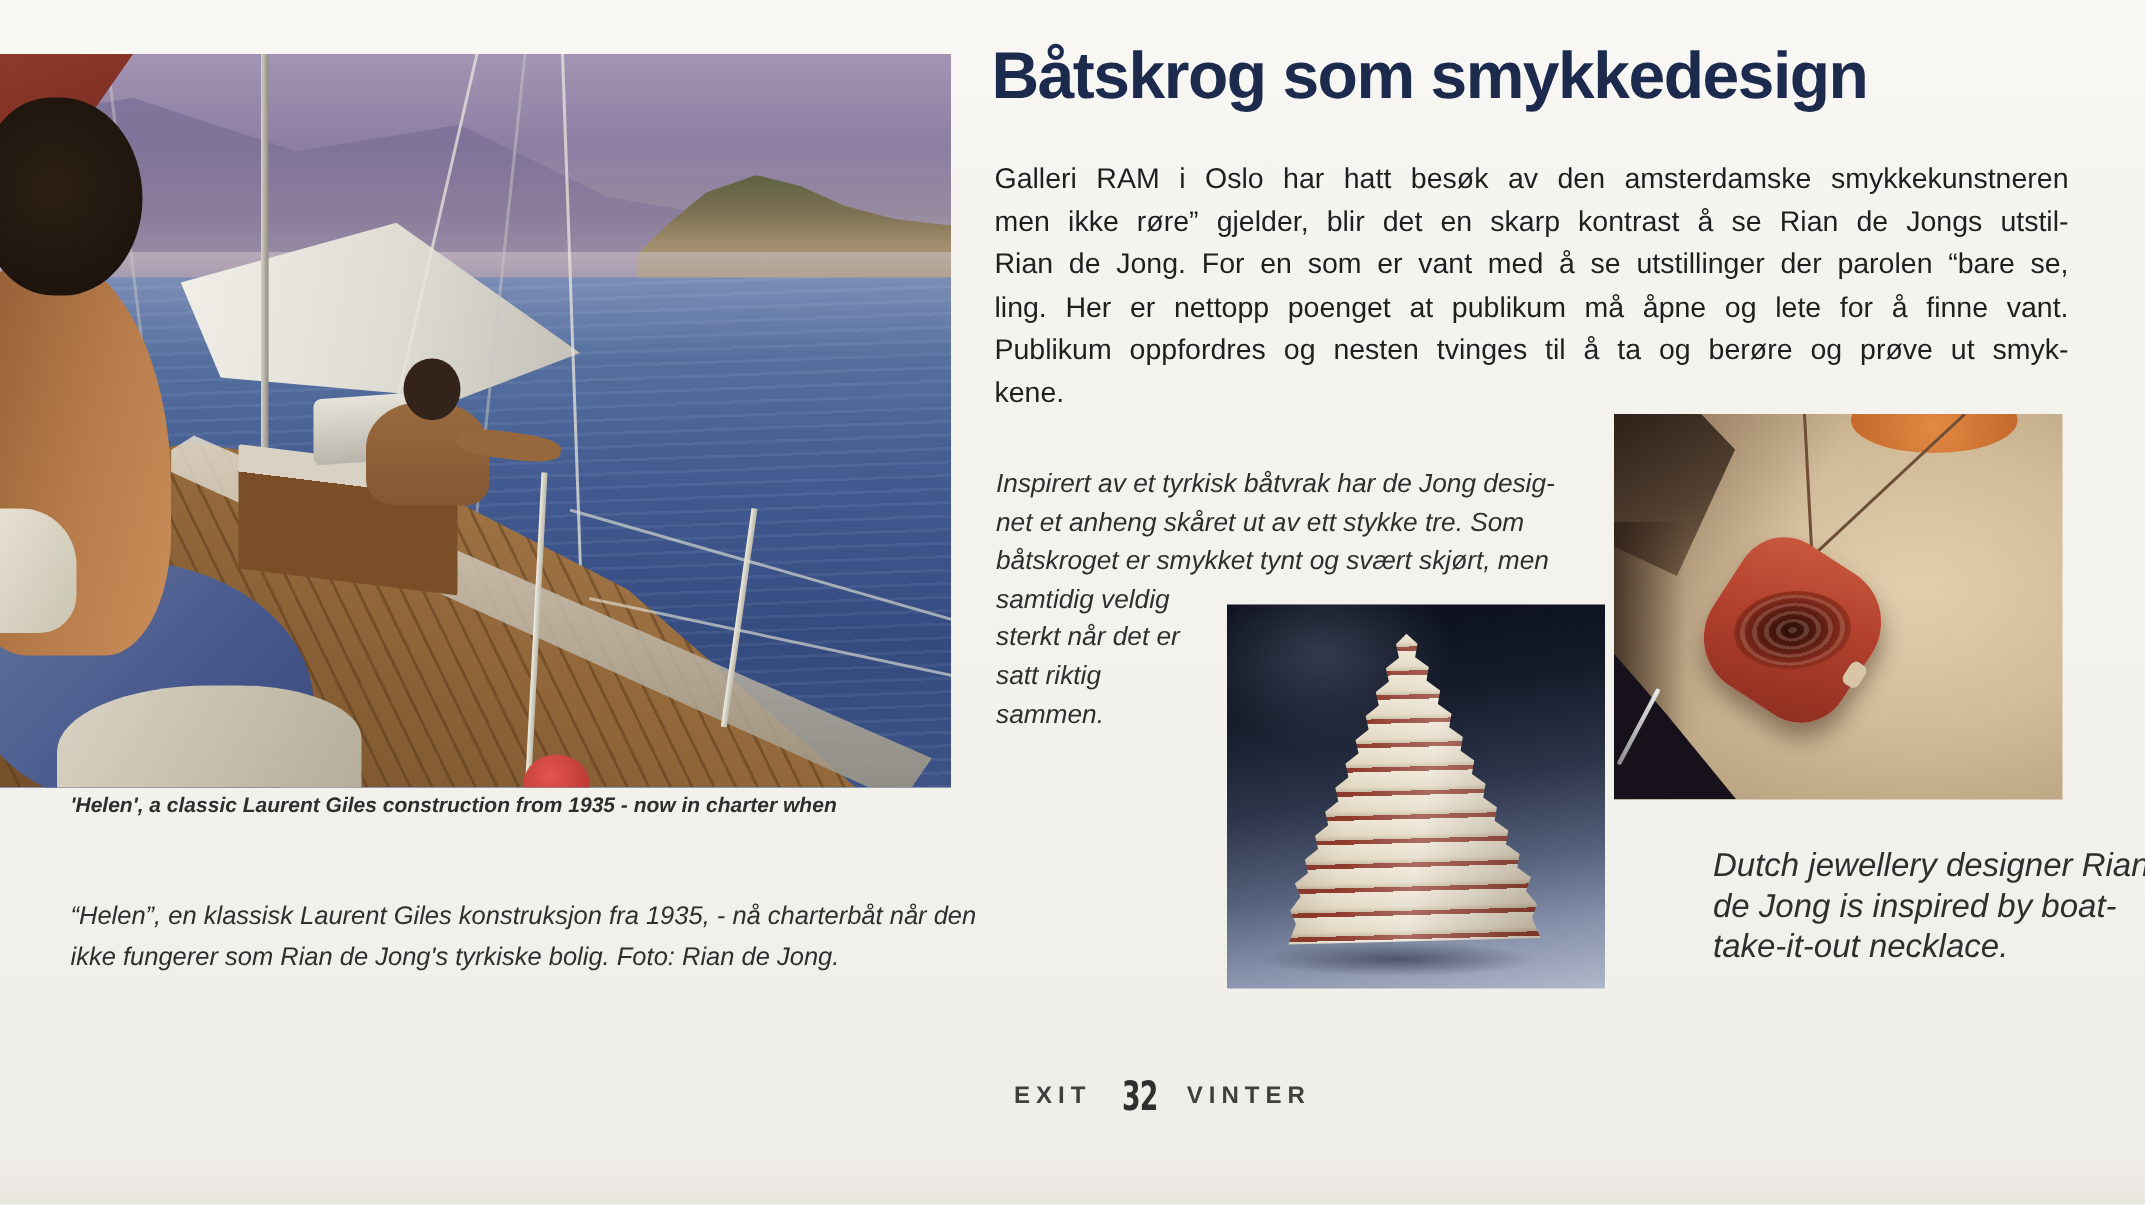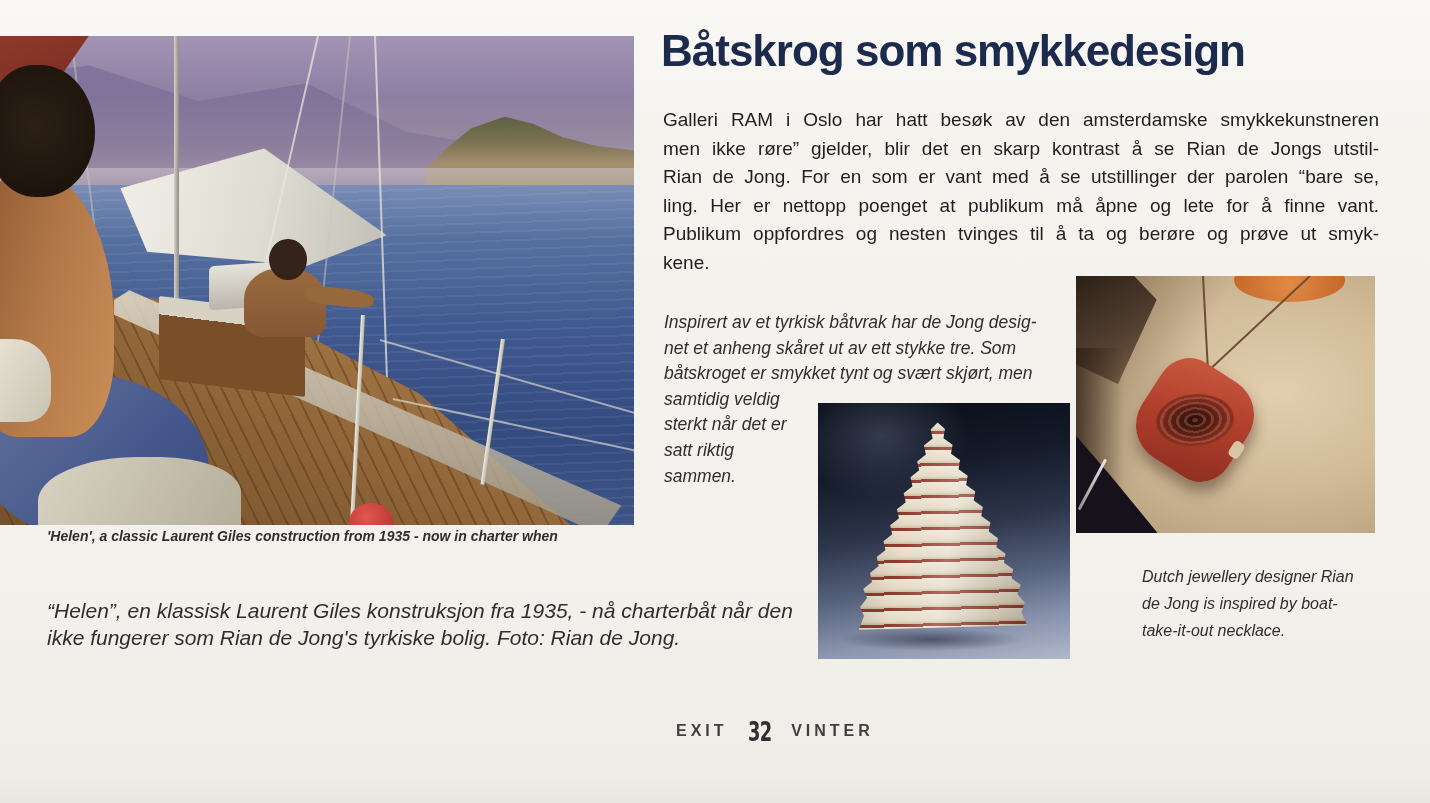--- a/index.html
+++ b/index.html
@@ -16,22 +16,22 @@
     font-size: 44px; font-weight: bold; letter-spacing: -1px;
     color: #1c2a4e;
   }
   #body-text { left: 663px; top: 106px; width: 716px; color: #1f1f1f; font-size: 19px; line-height: 28.6px; }
   .body-line { text-align: justify; text-align-last: justify; }
   .body-line.last { text-align-last: left; }
 
   .caption { font-style: italic; color: #2e2e2e; }
   #pendant-caption { left: 664px; top: 310px; width: 440px; font-size: 17.5px; line-height: 25.6px; }
   #boat-caption-en { left: 47px; top: 523px; width: 640px; font-size: 14px; line-height: 26.5px; font-weight: bold; }
-  #boat-caption-no { left: 47px; top: 598px; width: 680px; font-size: 21px; line-height: 26.5px; }
-  #necklace-caption { left: 1142px; top: 563px; width: 250px; font-size: 16px; line-height: 27px; }
+  #boat-caption-no { left: 47px; top: 598px; width: 680px; font-size: 17px; line-height: 26.5px; }
+  #necklace-caption { left: 1142px; top: 563px; width: 250px; font-size: 22px; line-height: 27px; }
   .cap-line { white-space: nowrap; }
 
   
   #footer { left: 676px; top: 714px; height: 34px; display: flex; align-items: center; gap: 14px; color: #3a3a3a; }
   .footer-word { font-size: 16px; letter-spacing: 4px; font-weight: bold; color: #3f3f3f; }
   #footer-exit { cursor: pointer; }
   #footer-page-number {
     font-family: "DejaVu Sans", sans-serif; font-size: 27px; font-weight: bold;
     transform: scaleX(0.66); transform-origin: center; letter-spacing: -1px; color: #2f2f2f;
   }

